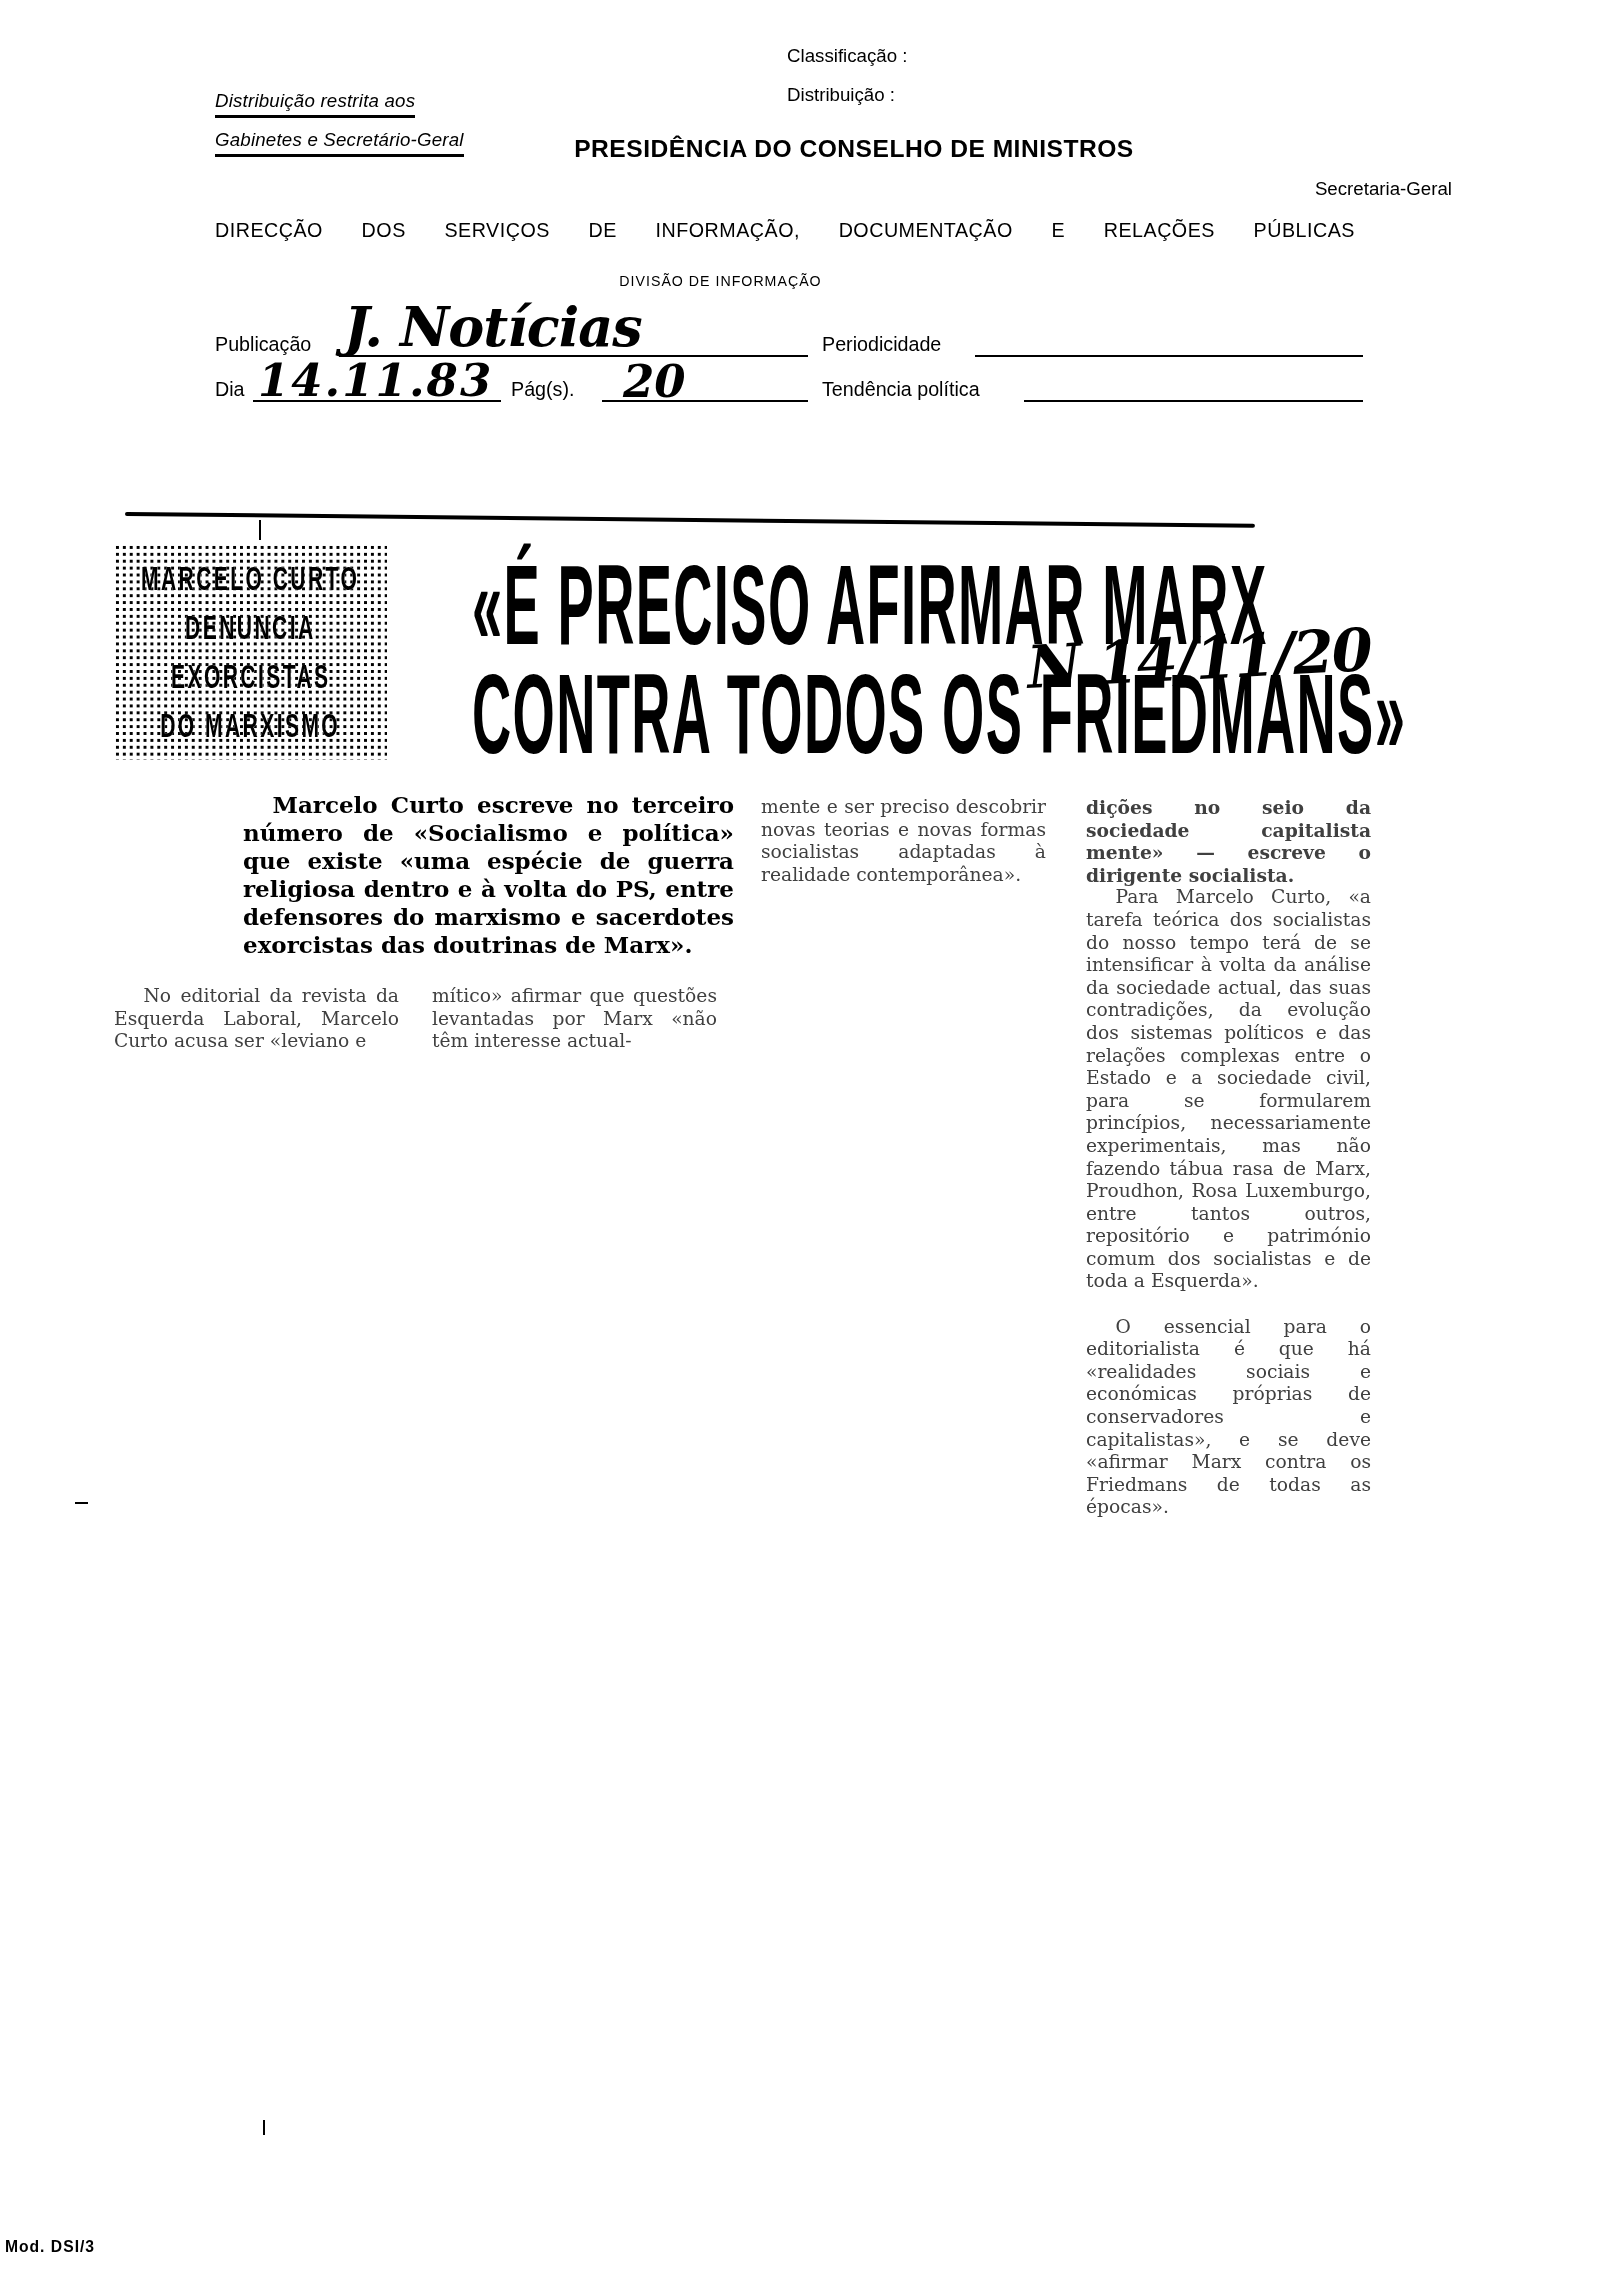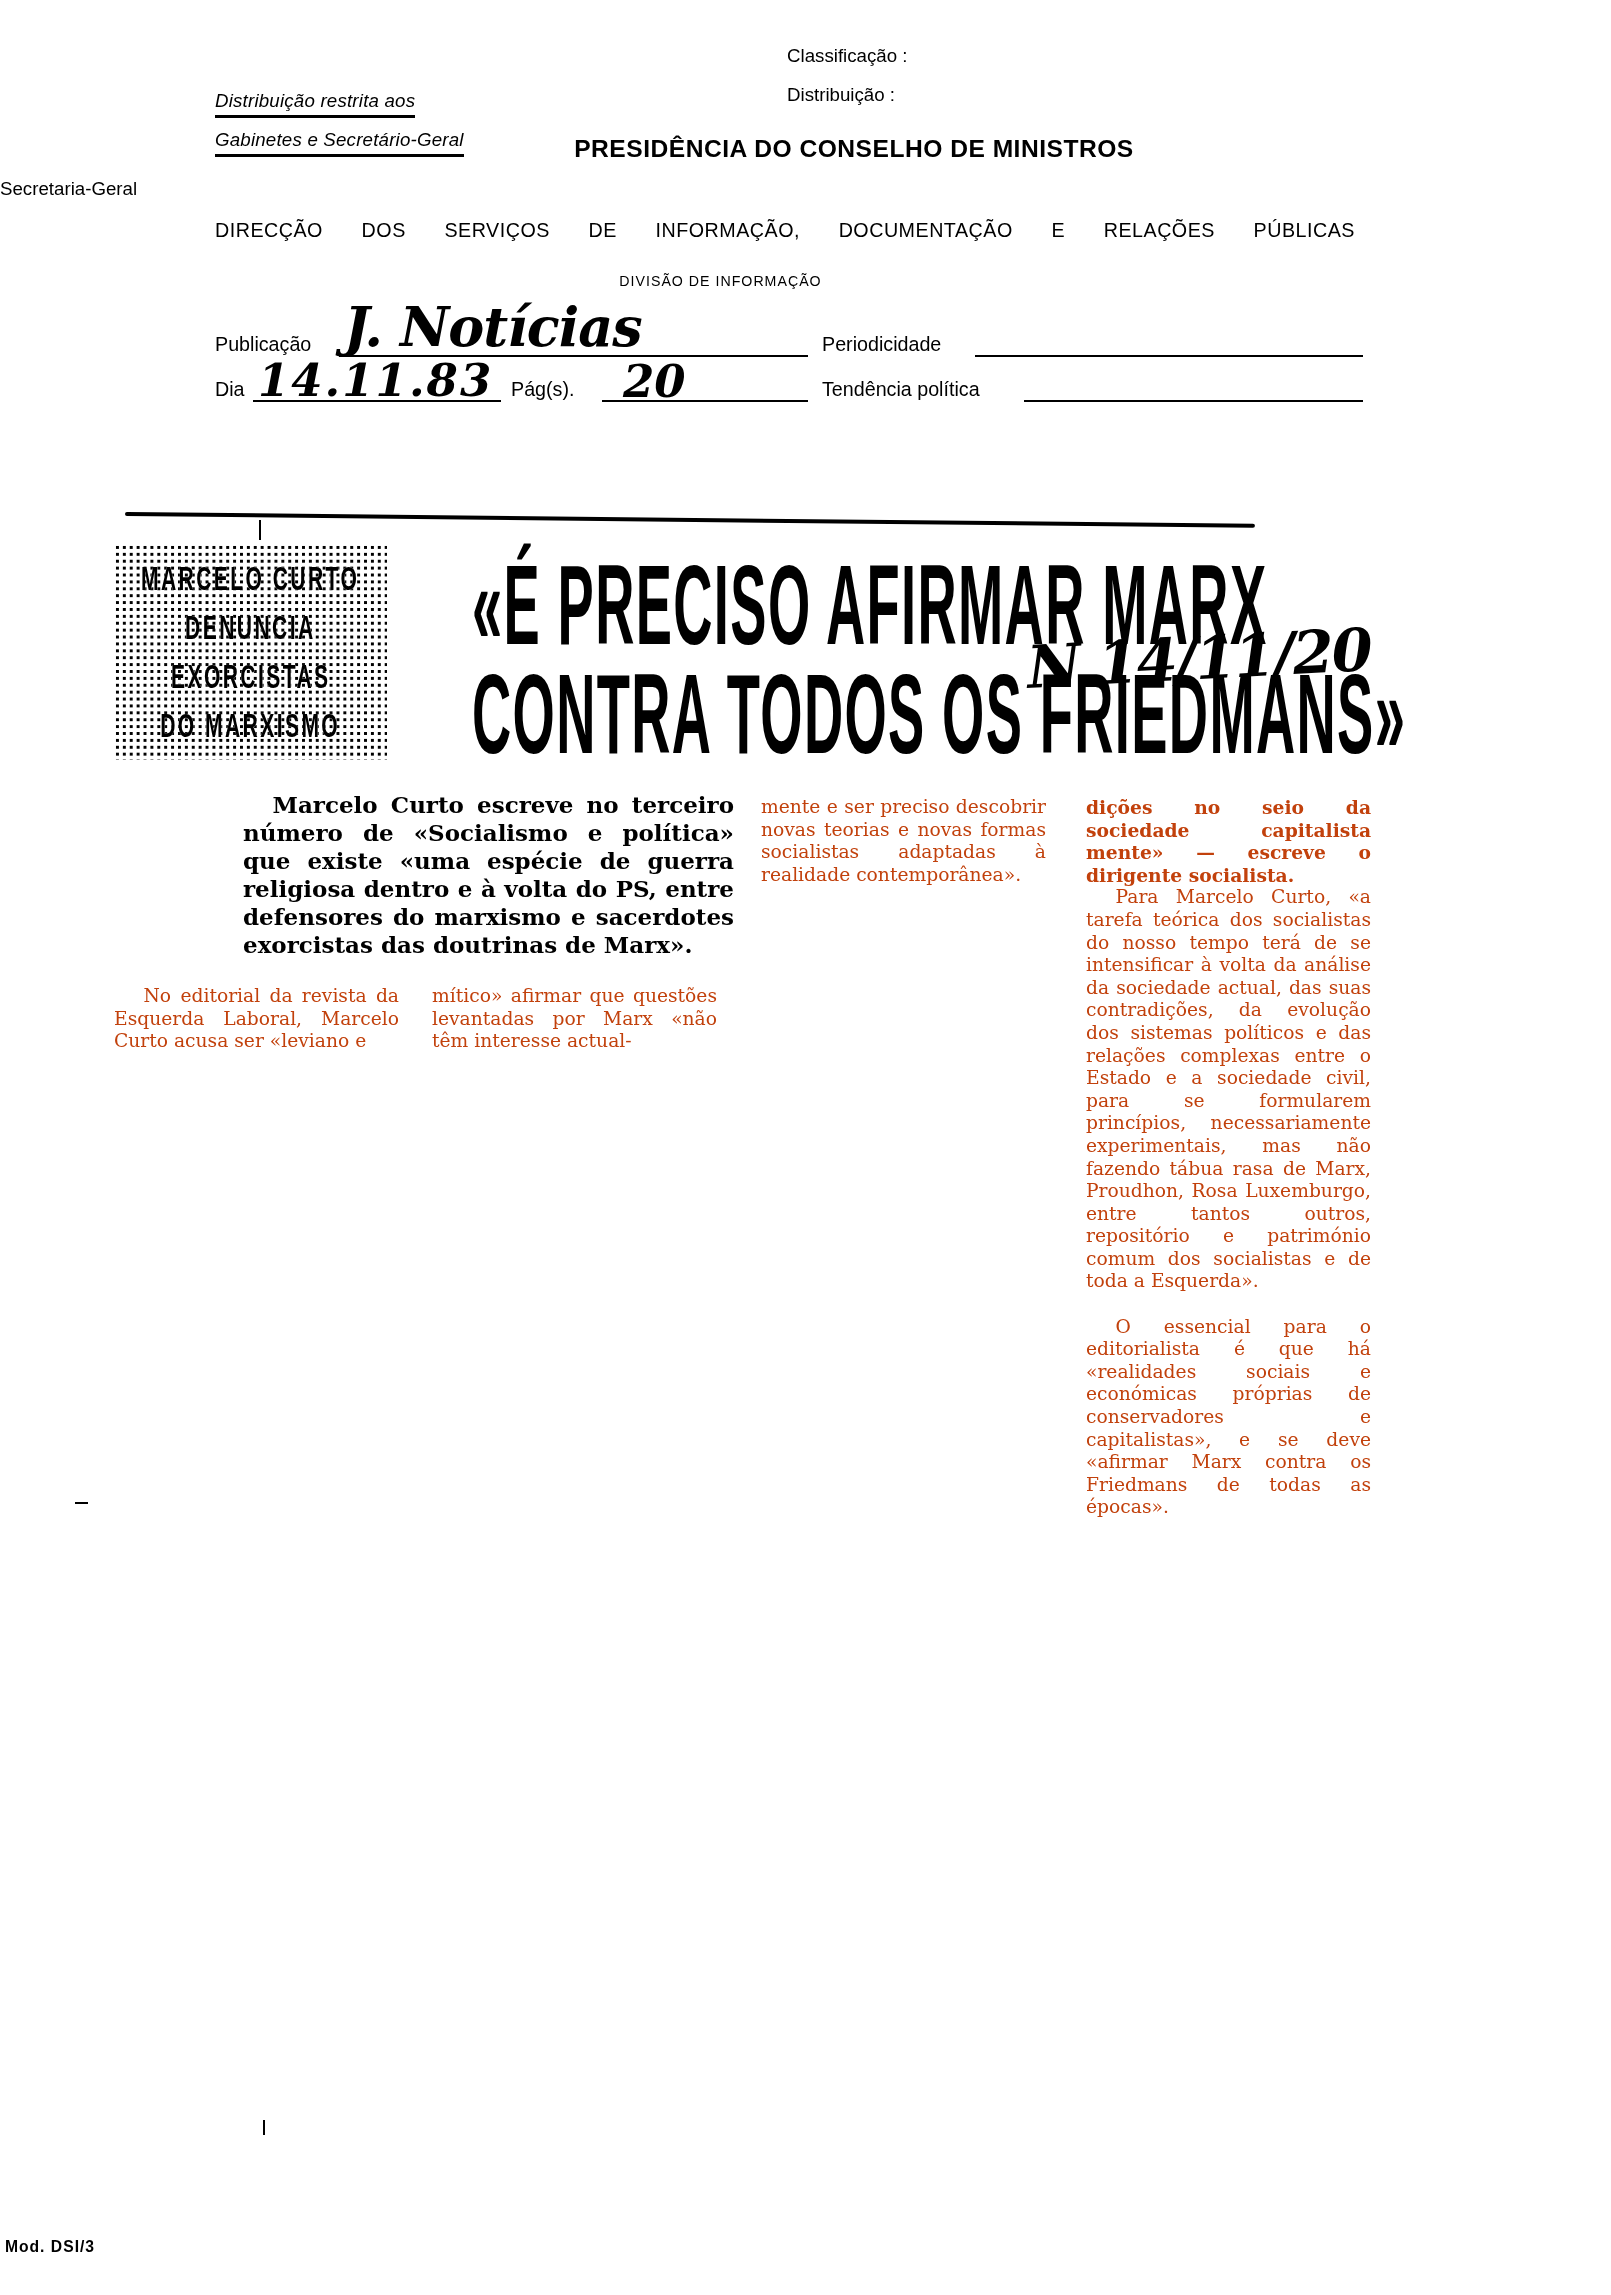--- a/index.html
+++ b/index.html
@@ -7,21 +7,21 @@
     width: 1612px; height: 2295px; position: relative; overflow: hidden;
     font-family: "Liberation Sans", sans-serif; color: #000;
   }
   .abs { position: absolute; }
 
   
   .hdr-left { font-style: italic; font-size: 18.7px; letter-spacing: 0.2px; margin-top: 45px; }
   .hdr-left .ul { border-bottom: 3.4px solid #000; padding-bottom: 2.9px; display: inline-block; }
   .hdr-right { font-size: 18.7px; }
   .title-main { font-weight: bold; font-size: 24.6px; letter-spacing: 0.5px; width: 1612px; text-align: center; padding-left: 48px; }
-  .subtitle { font-size: 18.7px; width: 1452px; text-align: left; }
+  .subtitle { font-size: 18.7px; width: 1452px; text-align: right; }
   .direccao { font-size: 19.7px; letter-spacing: 0.5px; word-spacing: 14.7px; }
   .divisao { font-size: 14.2px; letter-spacing: 1px; width: 1441px; text-align: center; }
   .field-label { font-size: 19.7px; }
   .field-line { border-bottom: 2.5px solid #000; height: 0; }
   .hand { font-family: "DejaVu Serif", serif; font-style: italic; font-weight: bold; color: #000; }
 
   
   .rule-top {
     left: 125px; top: 512px; width: 1130px; height: 3.9px; background: #000;
     transform: rotate(0.6deg); transform-origin: left center; border-radius: 2px;
@@ -45,21 +45,21 @@
     font-size: 113px; line-height: 1; white-space: nowrap;
     transform: scaleX(0.48); transform-origin: left top; letter-spacing: 2.9px;
   }
   .annot {
     font-family: "DejaVu Serif", serif; font-style: italic; font-weight: bold;
     font-size: 59px; color: #000; transform: rotate(-3deg); letter-spacing: -2px;
   }
 
   .body-text {
     font-family: "DejaVu Serif", serif; font-size: 18.7px; line-height: 22.6px;
-    text-align: justify; color: #c2410c;
+    text-align: justify; color: #404040;
   }
   .lead-text {
     font-family: "DejaVu Serif", serif; font-weight: bold; font-size: 23px; line-height: 28px;
     text-align: justify; color: #000;
   }
   .bold-run { font-weight: bold; }
   .indent { text-indent: 29.5px; }
   p { margin: 0; }
 
   .footer-mod { font-size: 15.7px; font-weight: bold; letter-spacing: 1px; }

